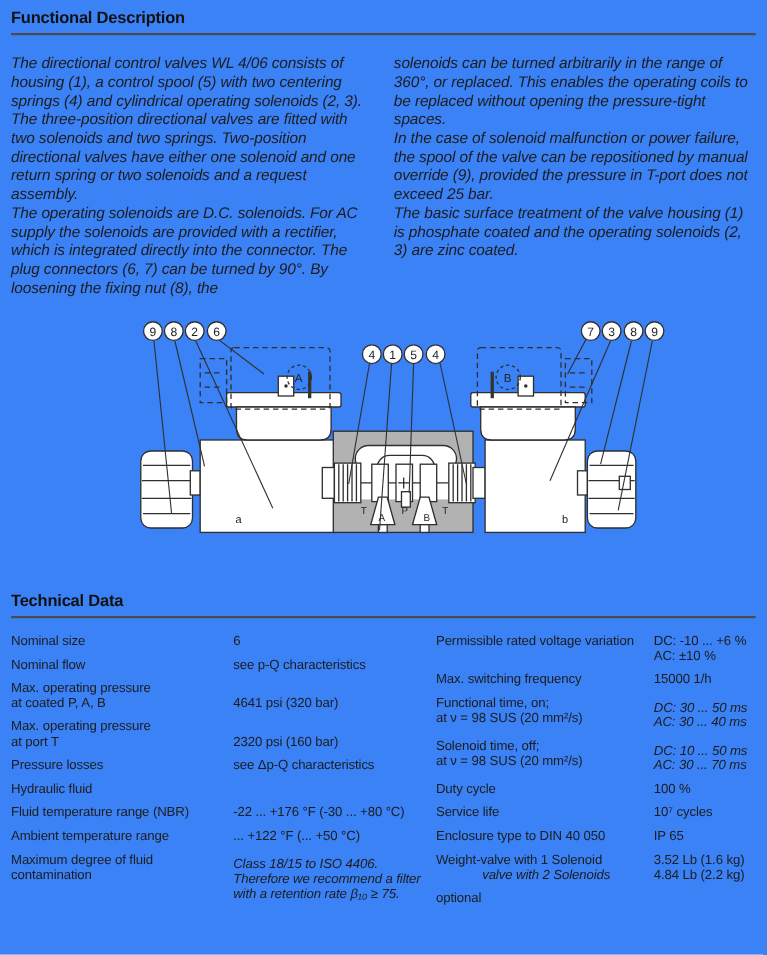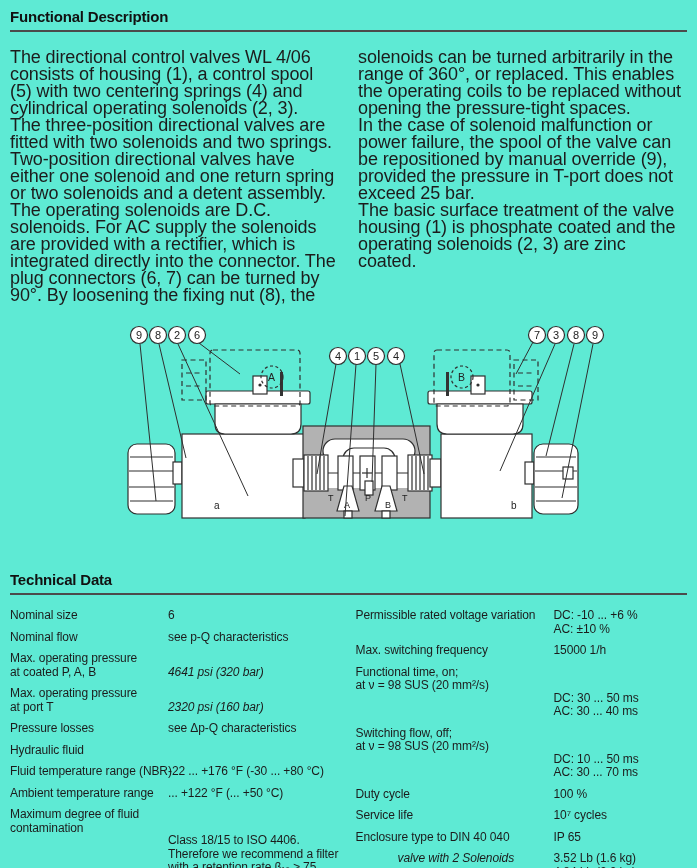--- a/index.html
+++ b/index.html
@@ -1,59 +1,59 @@
 <!DOCTYPE html>
 <html><head>
 <meta charset="utf-8">
 <style>
   * { margin:0; padding:0; box-sizing:border-box; }
   html,body { background:#ffffff; }
   body { font-family:"Liberation Sans","DejaVu Sans",sans-serif; color:#1c1c1c; }
-  .page { width:697px; height:868px; background:#5eead4; padding:8px 10px 0 10px; overflow:hidden; }
+  .page { width:697px; height:868px; background:#3b82f6; padding:8px 10px 0 10px; overflow:hidden; }
 
   .sec-title { font-size:15px; font-weight:bold; letter-spacing:-0.2px; color:#111; }
   .rule { height:2px; background:#4b4b4b; margin-top:5px; }
 
   .two-col { display:flex; gap:19px; margin-top:17px; }
-  .two-col .col { flex:1 1 0; font-size:18px; line-height:17px; letter-spacing:-0.1px; }
+  .two-col .col { flex:1 1 0; font-size:14px; line-height:17px; letter-spacing:-0.1px;font-style:italic; }
   .two-col .col p { margin:0; }
 
   .diagram-wrap { margin-top:2px; }
 
   
   .tech-section { margin-top:16px; }
   .tech-cols { display:flex; gap:14px; margin-top:14px; font-size:12px; line-height:13.5px; letter-spacing:-0.1px; }
   .tech-col { flex:1 1 0; }
   .trow { display:grid; margin-bottom:8px; }
-  .tech-left  .trow { grid-template-columns:158px 1fr; }
+  .tech-left  .trow { grid-template-columns:158px 1fr;gap:44px; }
   .tech-right .trow { grid-template-columns:198px 1fr; }
   .trow .lab div, .trow .val div { white-space:nowrap; }
-  .trow.bottom .val { align-self:end;font-style:italic; }
-  .trow.off1 .val { margin-top:26px; }
+  .trow.bottom .val { align-self:end; }
+  .trow.off1 .val { margin-top:4px;font-style:italic; }
   .trow .lab .ind { padding-left:42px;font-style:italic; }
 
   svg text { font-family:"Liberation Sans","DejaVu Sans",sans-serif; fill:#222; }
   svg .callout-num { font-size:11px; font-weight:normal; }
   svg .port-lbl { font-size:9px; }
   svg .conn-lbl { font-size:10.5px; }
   svg .side-lbl { font-size:10px; }
 </style>
 </head>
 <body>
 
 <div class="page">
 
   <section>
     <div class="sec-title">Functional Description</div>
     <div class="rule"></div>
 
     <div class="two-col">
       <div class="col">
         <p>The directional control valves WL 4/06 consists of housing (1), a control spool (5) with two centering springs (4) and cylindrical operating solenoids (2, 3).</p>
-        <p>The three-position directional valves are fitted with two solenoids and two springs. Two-position directional valves have either one solenoid and one return spring or two solenoids and a detent assembly.</p>
+        <p>The three-position directional valves are fitted with two solenoids and two springs. Two-position directional valves have either one solenoid and one return spring or two solenoids and a request assembly.</p>
         <p>The operating solenoids are D.C. solenoids. For AC supply the solenoids are provided with a rectifier, which is integrated directly into the connector. The plug connectors (6, 7) can be turned by 90°. By loosening the fixing nut (8), the</p>
       </div>
       <div class="col">
         <p>solenoids can be turned arbitrarily in the range of 360°, or replaced. This enables the operating coils to be replaced without opening the pressure-tight spaces.</p>
         <p>In the case of solenoid malfunction or power failure, the spool of the valve can be repositioned by manual override (9), provided the pressure in T-port does not exceed 25 bar.</p>
         <p>The basic surface treatment of the valve housing (1) is phosphate coated and the operating solenoids (2, 3) are zinc coated.</p>
       </div>
     </div>
   </section>
 
@@ -357,21 +357,21 @@
             <div>Functional time, on;</div>
             <div>at ν = 98 SUS (20 mm²/s)</div>
           </div>
           <div class="val">
             <div>DC: 30 ... 50 ms</div>
             <div>AC: 30 ... 40 ms</div>
           </div>
         </div>
         <div class="trow off1">
           <div class="lab">
-            <div>Switching flow, off;</div>
+            <div>Solenoid time, off;</div>
             <div>at ν = 98 SUS (20 mm²/s)</div>
           </div>
           <div class="val">
             <div>DC: 10 ... 50 ms</div>
             <div>AC: 30 ... 70 ms</div>
           </div>
         </div>
         <div class="trow">
           <div class="lab">
               <div>Duty cycle</div>
@@ -383,28 +383,29 @@
         <div class="trow">
           <div class="lab">
               <div>Service life</div>
             </div>
           <div class="val">
               <div>10⁷ cycles</div>
             </div>
         </div>
         <div class="trow">
           <div class="lab">
-              <div>Enclosure type to DIN 40 040</div>
+              <div>Enclosure type to DIN 40 050</div>
             </div>
           <div class="val">
               <div>IP 65</div>
             </div>
         </div>
         <div class="trow">
           <div class="lab">
+            <div>Weight-valve with 1 Solenoid</div>
             <div class="ind">valve with 2 Solenoids</div>
           </div>
           <div class="val">
             <div>3.52 Lb (1.6 kg)</div>
             <div>4.84 Lb (2.2 kg)</div>
           </div>
         </div>
         <div class="trow">
           <div class="val">
               <div>optional</div>

